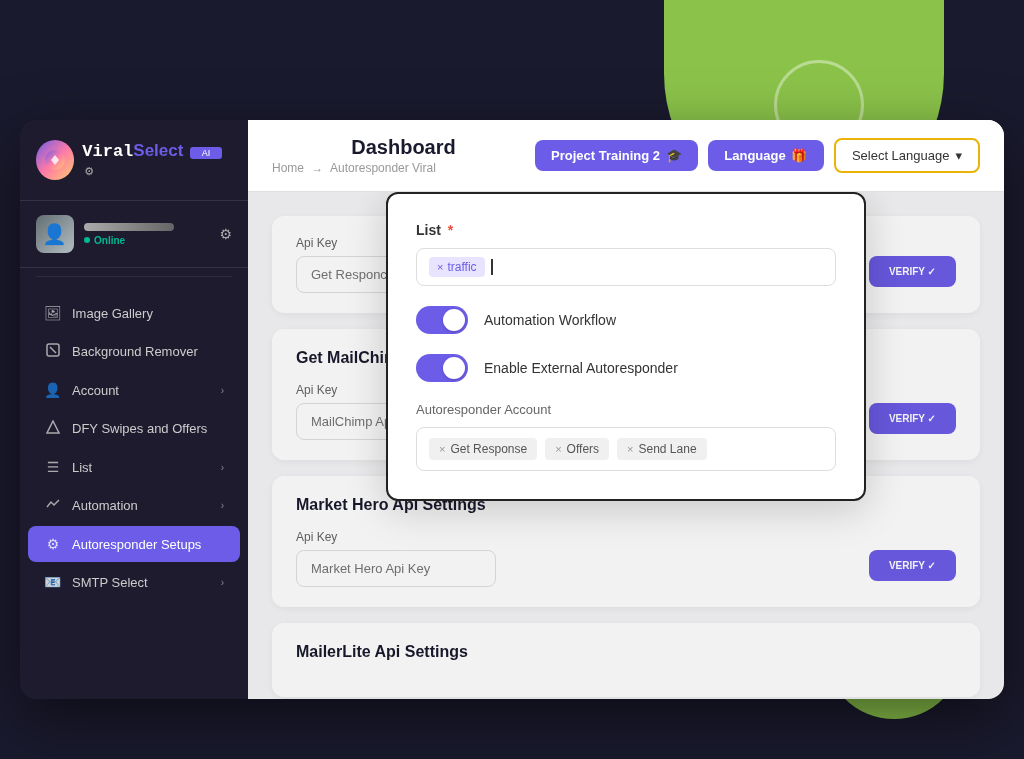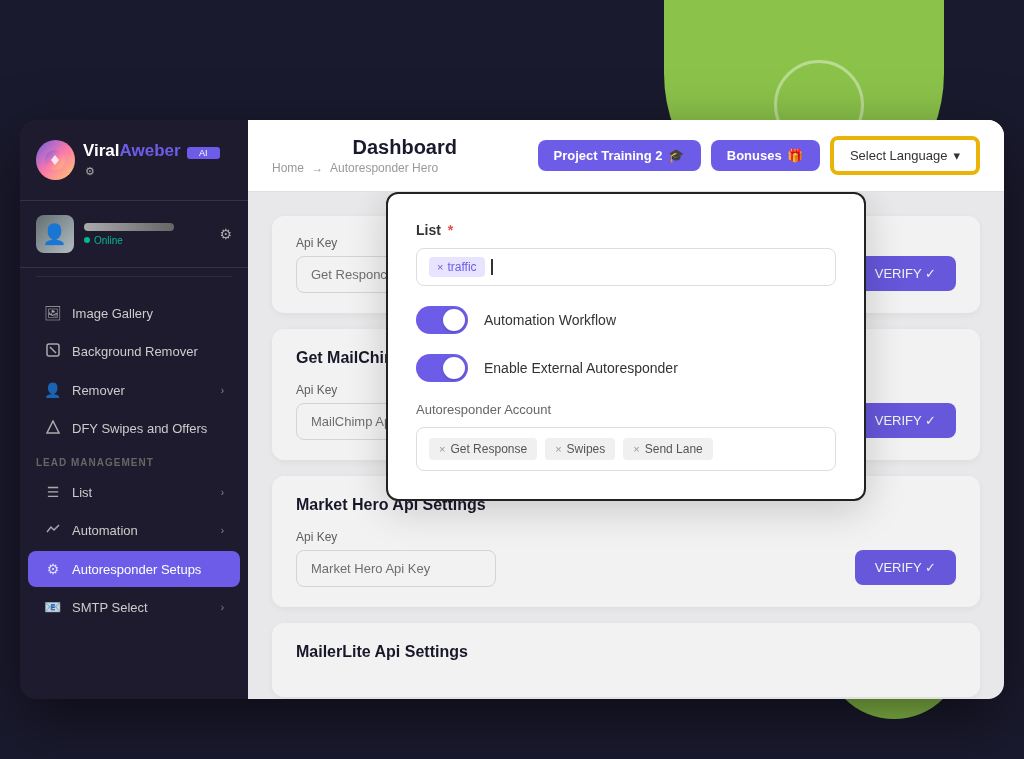--- a/index.html
+++ b/index.html
@@ -129,20 +129,21 @@
       border-radius: 8px;
       background: linear-gradient(135deg, #636e72, #b2bec3);
       overflow: hidden;
       display: flex;
       align-items: center;
       justify-content: center;
       font-size: 20px;
     }
     .user-info {
       flex: 1;
+      font-weight: bold;
     }
     .user-name {
       font-size: 11px;
       color: #aaa;
       background: linear-gradient(90deg, #aaa, #666);
       height: 8px;
       width: 90px;
       border-radius: 4px;
       margin-bottom: 4px;
     }
@@ -268,21 +269,21 @@
       font-size: 13px;
       font-weight: 600;
       cursor: pointer;
       display: flex;
       align-items: center;
       gap: 6px;
     }
     .btn-select-language {
       background: white;
       color: #333;
-      border: 4px solid #eab308;
+      border: 2px solid #eab308;
       border-radius: 8px;
       padding: 8px 16px;
       font-size: 13px;
       cursor: pointer;
       display: flex;
       align-items: center;
       gap: 6px;
     }
 
     
@@ -327,22 +328,22 @@
       color: #aaa;
       width: 100%;
       background: white;
     }
     .btn-verify {
       background: #6c5ce7;
       color: white;
       border: none;
       border-radius: 8px;
       padding: 10px 20px;
-      font-size: 13px;
-      font-weight: 400;
+      font-size: 10px;
+      font-weight: 700;
       cursor: pointer;
       white-space: nowrap;
       display: flex;
       align-items: center;
       gap: 6px;
       margin-top: 20px;
     }
 
     
     .modal-overlay {
@@ -567,21 +568,21 @@
           <defs>
             <linearGradient id="logoGrad" x1="0" y1="0" x2="1" y2="1">
               <stop offset="0%" stop-color="#6c5ce7"></stop>
               <stop offset="50%" stop-color="#fd79a8"></stop>
               <stop offset="100%" stop-color="#fdcb6e"></stop>
             </linearGradient>
           </defs>
         </svg>
       </div>
       <div>
-        <span style="color:white;font-size:17px;font-weight:700;">Viral</span><span style="color:#6c5ce7;font-size:17px;font-weight:700;">Aweber</span>
+        <span style="color:white;font-size:17px;font-weight:700;font-family:Liberation Mono, monospace;">Viral</span><span style="color:#6c5ce7;font-size:17px;font-weight:700;">Select</span>
         <span class="logo-badge">AI</span>
         <span style="color:#aaa;font-size:11px;margin-left:2px;">⚙</span>
       </div>
     </div>
 
     <div class="sidebar-user">
       <div class="user-avatar">👤</div>
       <div class="user-info">
         <div class="user-name"></div>
         <div class="user-status">
@@ -605,33 +606,32 @@
         <span class="nav-icon">
           <svg width="14" height="14" viewBox="0 0 14 14" fill="none">
               <rect x="1" y="1" width="12" height="12" rx="2" stroke="#ccc" stroke-width="1.5"></rect>
               <line x1="4" y1="4" x2="10" y2="10" stroke="#ccc" stroke-width="1.5"></line>
             </svg>
         </span>
         <span>Background Remover</span>
       </div>
       <div class="nav-item">
         <span class="nav-icon">👤</span>
-        <span>Remover</span>
+        <span>Account</span>
         <span class="nav-arrow">›</span>
       </div>
       <div class="nav-item">
         <span class="nav-icon">
           <svg width="14" height="14" viewBox="0 0 14 14" fill="none">
               <polygon points="7,1 13,13 1,13" stroke="#ccc" stroke-width="1.5" fill="none"></polygon>
             </svg>
         </span>
         <span>DFY Swipes and Offers</span>
       </div>
 
-      <div class="nav-section-label">LEAD MANAGEMENT</div>
 
       <div class="nav-item">
         <span class="nav-icon">☰</span>
         <span>List</span>
         <span class="nav-arrow">›</span>
       </div>
       <div class="nav-item">
         <span class="nav-icon">
           <svg width="14" height="14" viewBox="0 0 14 14" fill="none">
               <polyline points="1,10 5,5 8,8 13,3" stroke="#ccc" stroke-width="1.5" fill="none"></polyline>
@@ -653,30 +653,30 @@
   </div>
 
   <div class="main-content">
 
     <div class="header">
       <div class="header-title-area">
         <div class="header-title">Dashboard</div>
         <div class="header-breadcrumb">
           <span>Home</span>
           <span class="sep">→</span>
-          <span>Autoresponder Hero</span>
+          <span>Autoresponder Viral</span>
         </div>
       </div>
       <div class="header-actions">
         <button class="btn-project-training">
           <span>Project Training 2</span>
           <span>🎓</span>
         </button>
         <button class="btn-bonuses">
-          <span>Bonuses</span>
+          <span>Language</span>
           <span>🎁</span>
         </button>
         <button class="btn-select-language">
           <span>Select Language</span>
           <span>▾</span>
         </button>
       </div>
     </div>
 
     <div class="content-area">
@@ -759,21 +759,21 @@
 
           <div class="modal-account-section">
             <div class="account-label">Autoresponder Account</div>
             <div class="account-tags-row">
               <div class="account-tag">
                 <span class="tag-x">×</span>
                 <span>Get Response</span>
               </div>
               <div class="account-tag">
                 <span class="tag-x">×</span>
-                <span>Swipes</span>
+                <span>Offers</span>
               </div>
               <div class="account-tag">
                 <span class="tag-x">×</span>
                 <span>Send Lane</span>
               </div>
             </div>
           </div>
 
         </div>
       </div>

